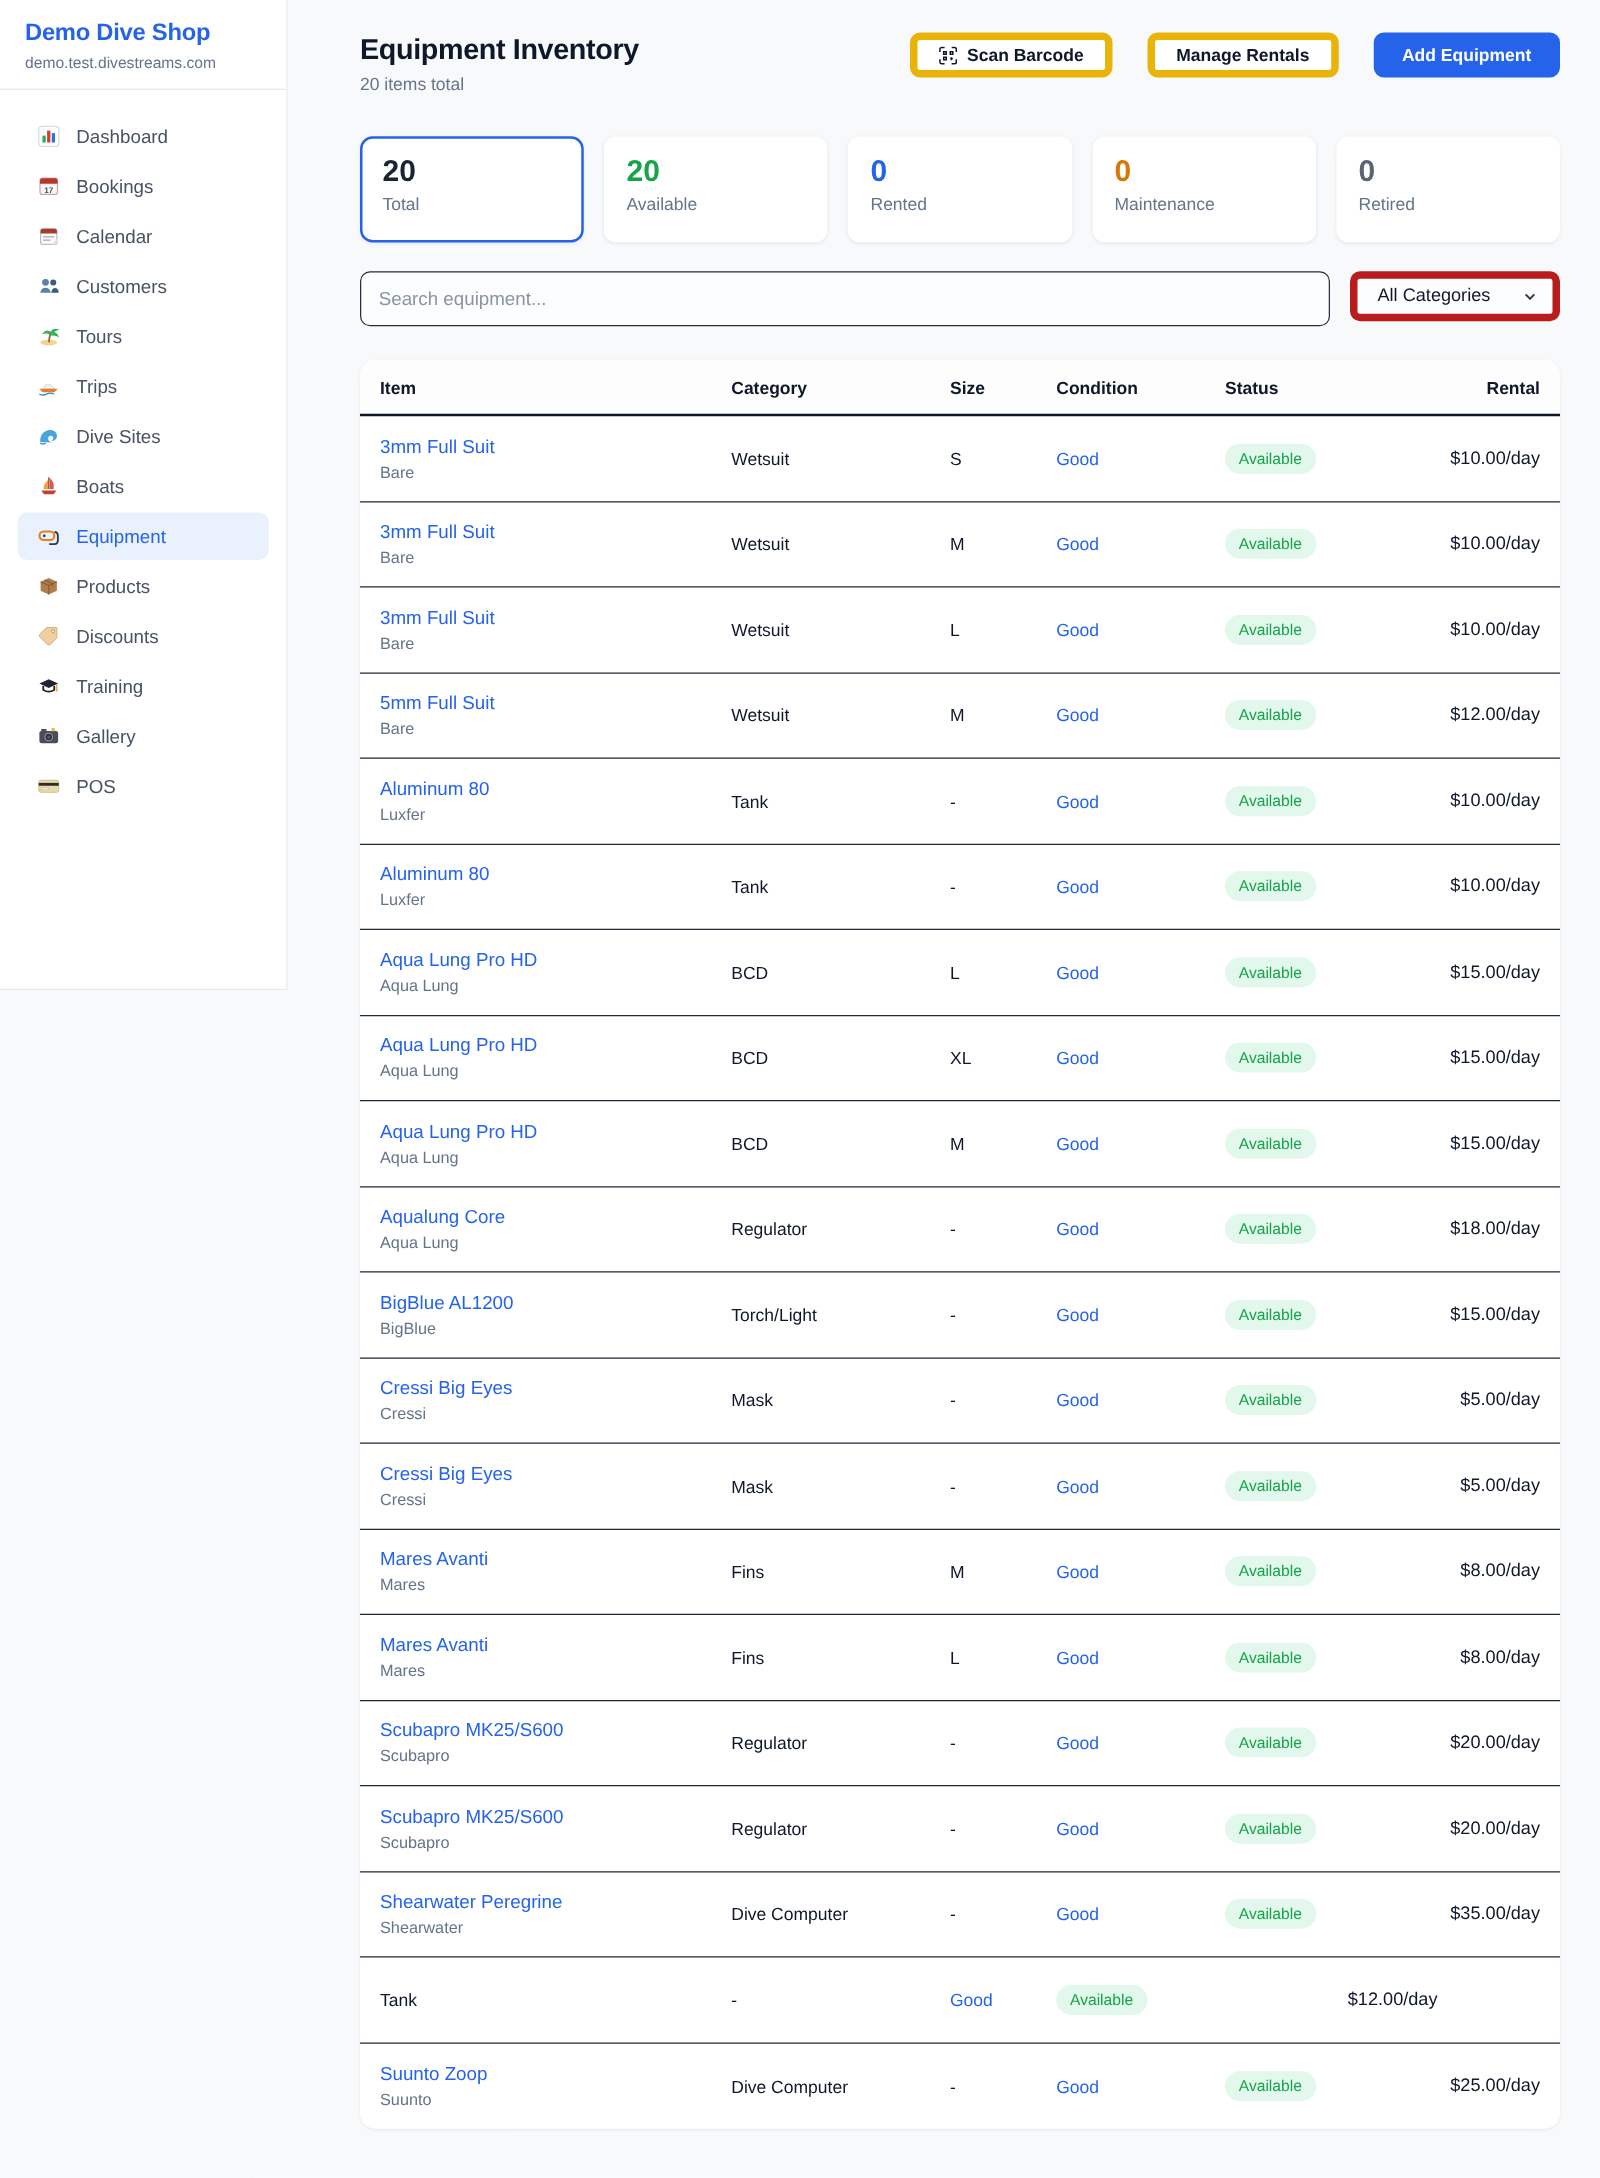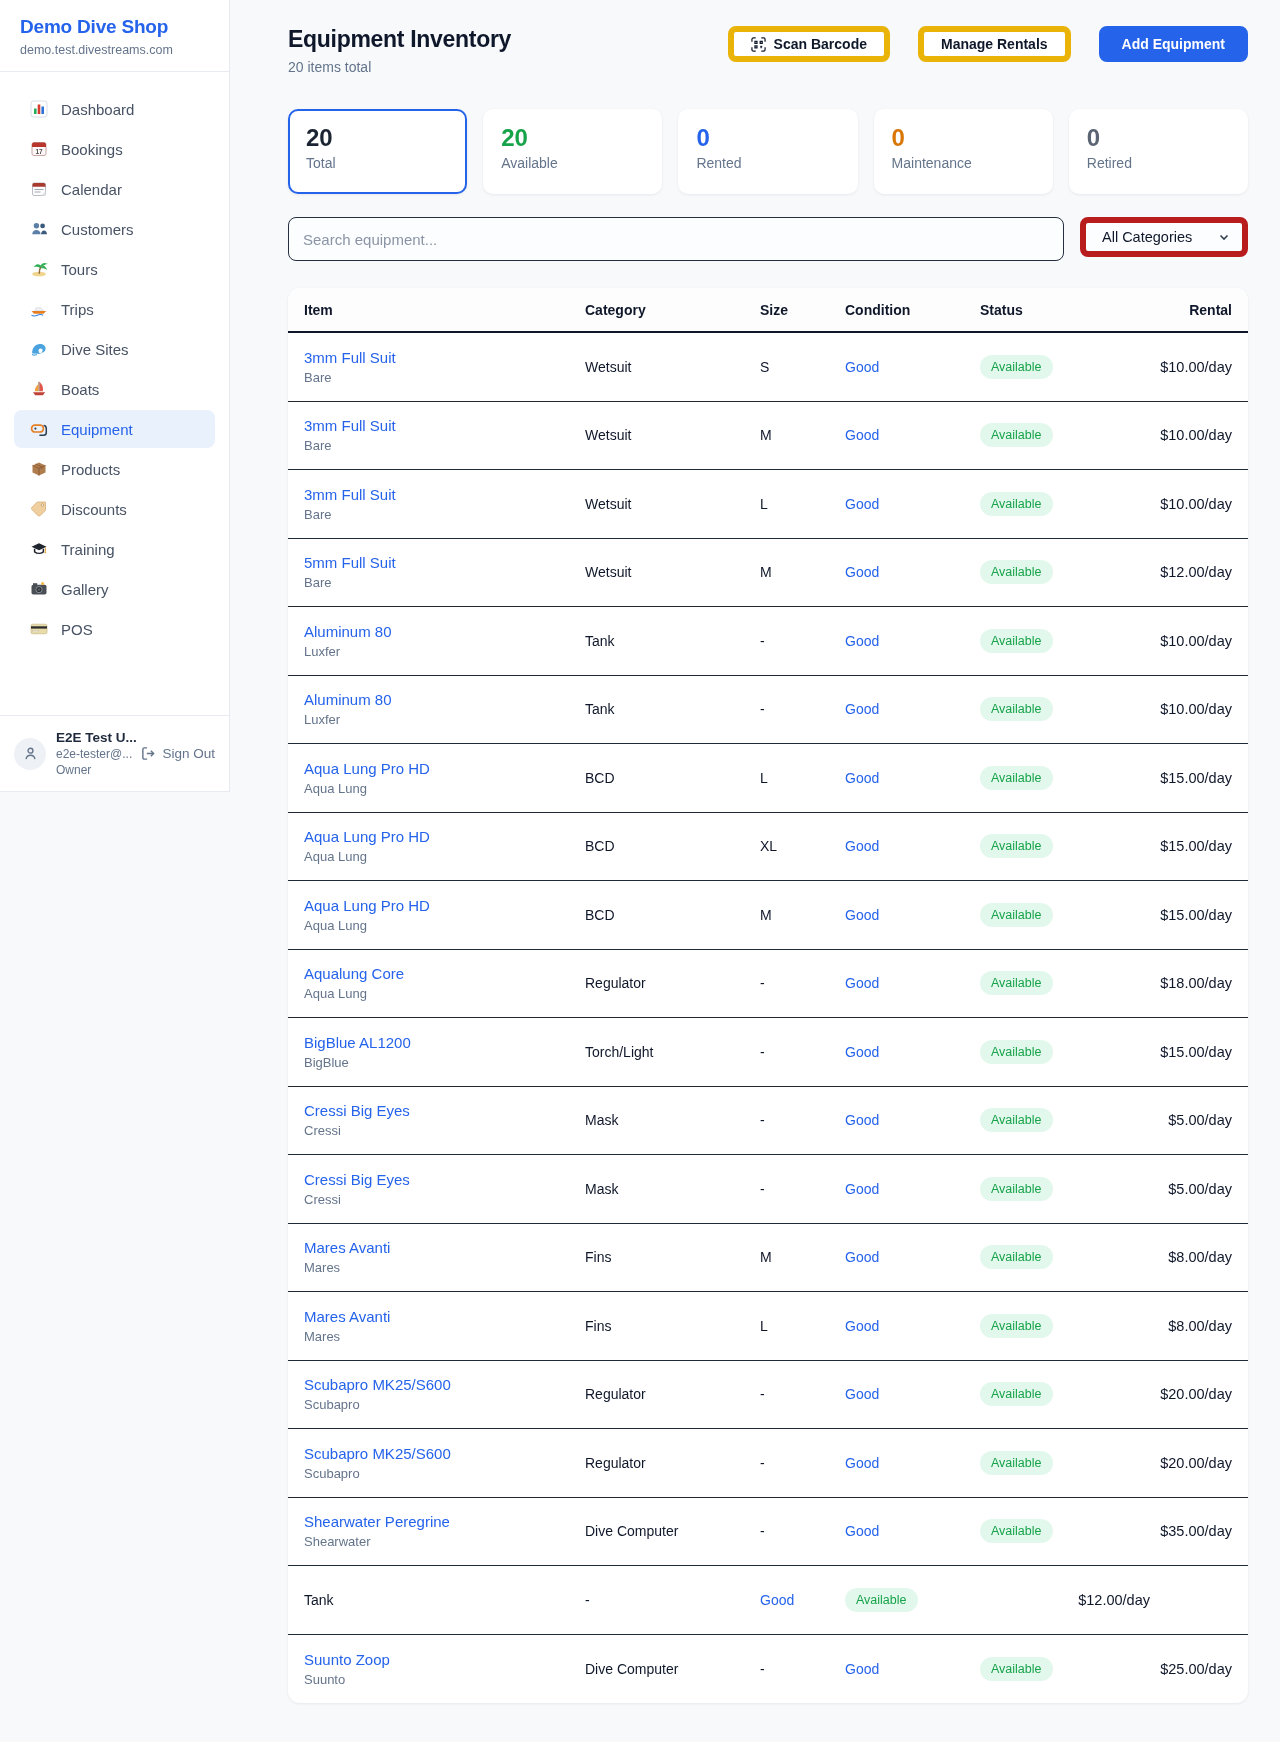--- a/index.html
+++ b/index.html
@@ -259,39 +259,20 @@
         <span class="nav-icon">
           <svg viewBox="0 0 18 18">
             <rect x="1" y="4.2" width="16" height="9.6" rx="1.6" fill="#e8dcab" stroke="#c9ba85" stroke-width=".7"></rect>
             <rect x="1" y="6.3" width="16" height="2.3" fill="#2c2c2c"></rect>
             <rect x="2.8" y="10.4" width="5.8" height="1.5" fill="#fbfbf7" stroke="#b5a878" stroke-width=".4"></rect>
           </svg>
         </span>
         <span>POS</span>
       </div>
     </nav>
-  <div class="user-box">
-    <div class="avatar">
-      <svg viewBox="0 0 16 16" fill="none" stroke="#64748b" stroke-width="1.3">
-          <circle cx="8" cy="5.3" r="2.3"></circle>
-          <path d="M3.8 13.2c.5-2.3 2.2-3.6 4.2-3.6s3.7 1.3 4.2 3.6"></path>
-        </svg>
-    </div>
-    <div class="user-meta">
-      <div class="user-name">E2E Test U...</div>
-      <div class="user-email">e2e-tester@...</div>
-      <div class="user-role">Owner</div>
-    </div>
-    <div class="signout">
-      <svg viewBox="0 0 16 16" fill="none" stroke="#64748b" stroke-width="1.5">
-          <path d="M6.5 2H3.5A1.5 1.5 0 0 0 2 3.5v9A1.5 1.5 0 0 0 3.5 14h3M10.5 11l3-3-3-3M13.5 8H6.2"></path>
-        </svg>
-      <span>Sign Out</span>
-    </div>
-  </div>
 </aside>
 
 <main class="main">
 
   <div class="page-head">
     <div>
       <div class="page-title">Equipment Inventory</div>
       <div class="page-sub">20 items total</div>
     </div>
     <div class="head-actions">

